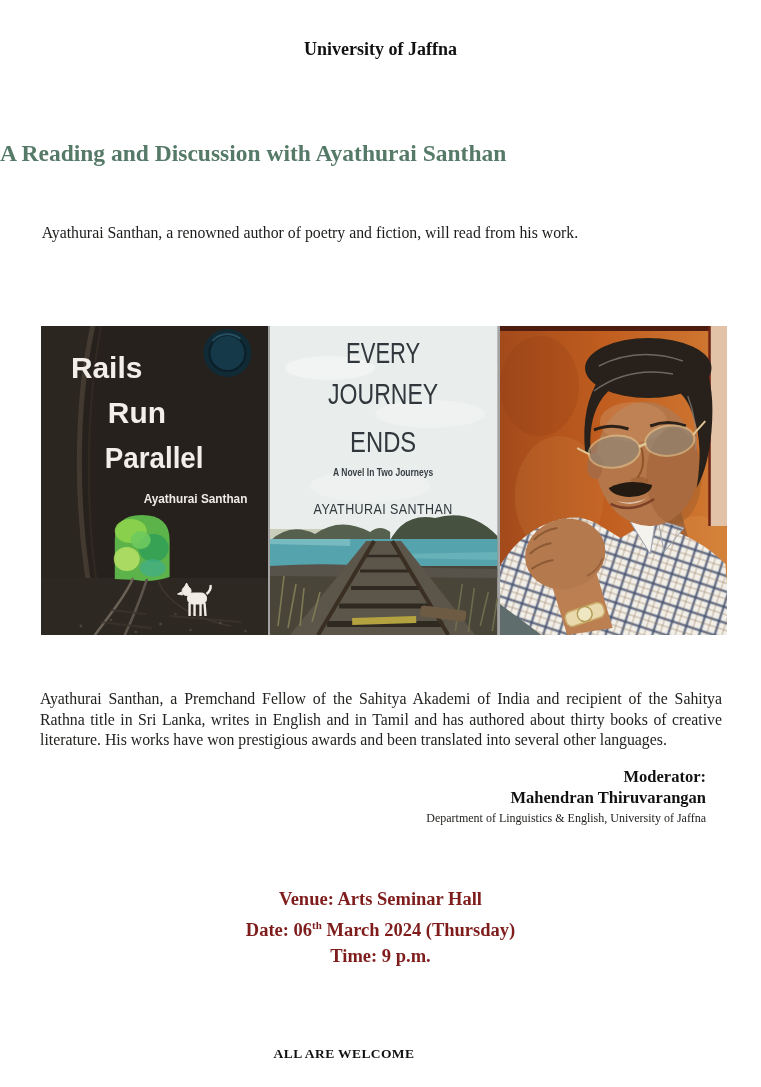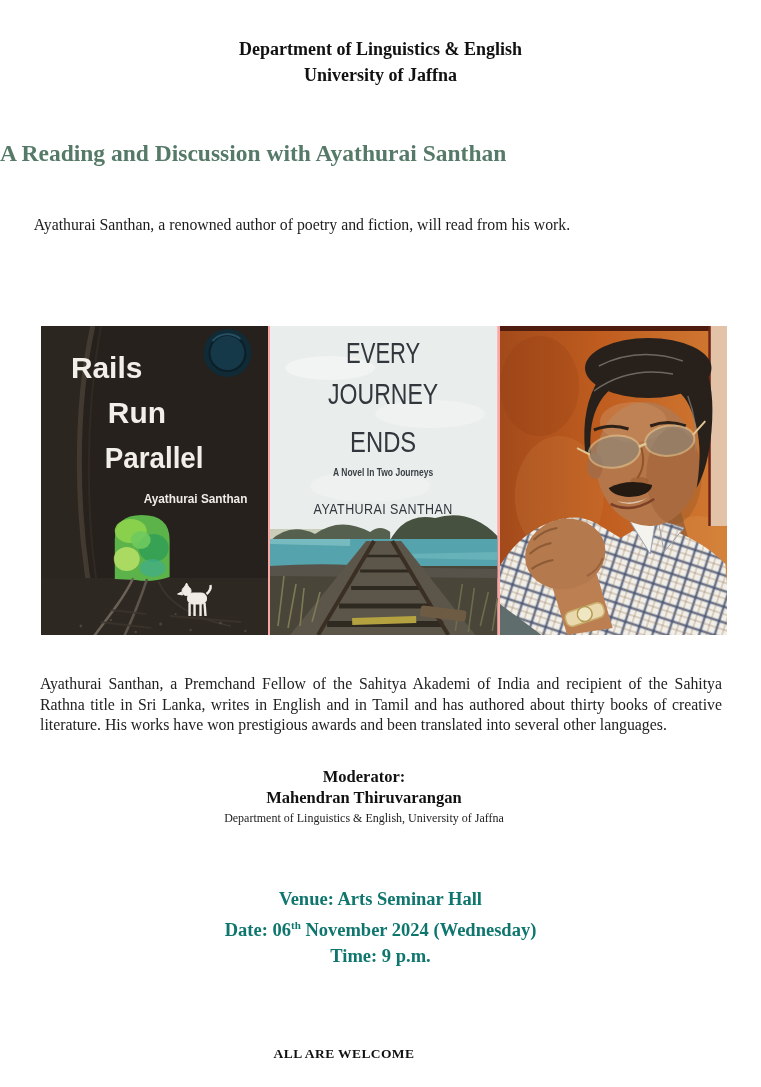--- a/index.html
+++ b/index.html
@@ -11,58 +11,57 @@
     color:#1d1d1b;
     overflow:hidden;
   }
   .header-block{position:absolute;top:36px;left:0;width:761px;text-align:center;}
   .header-line{font-weight:bold;font-size:18px;line-height:26px;color:#111;}
   .event-title{
     position:absolute;top:140px;left:0;width:761px;margin:0;
     text-align:left;font-size:23.5px;font-weight:bold;
     color:var(--title-green,#567a68);
   }
-  .intro{position:absolute;left:0;width:604px;margin:0;text-align:center;font-size:15.8px;color:#1c1c1a;}
+  .intro{position:absolute;left:0;width:604px;margin:8px;text-align:center;font-size:15.8px;color:#1c1c1a;}
   .intro1{top:216px;}
   .intro2{top:273px;}
   .strip{
     position:absolute;top:326px;left:41px;width:686px;height:309px;
-    display:flex;gap:2px;background:#fca5a5;
+    display:flex;gap:2px;background:#a3a3a3;
   }
   .panel{flex:1;position:relative;overflow:hidden;}
   .panel svg{display:block;width:100%;height:100%;}
   .bio{
-    position:absolute;top:674px;left:40px;width:682px;margin:0;
+    position:absolute;top:689px;left:40px;width:682px;margin:0;
     font-size:15.8px;line-height:20.7px;text-align:justify;color:#222220;
   }
-  .moderator-block{position:absolute;top:766px;left:11px;width:706px;text-align:center;line-height:21px;}
+  .moderator-block{position:absolute;top:766px;left:0;width:706px;text-align:right;line-height:21px;}
   .moderator-label,.moderator-name{font-weight:bold;font-size:16.5px;color:#111;}
   .moderator-affil{font-size:12px;color:#1d1d1b;}
   .event-block{position:absolute;top:886px;left:0;width:761px;text-align:center;line-height:26px;}
-  .event-line{font-weight:bold;font-size:18.5px;color:#0f766e;text-align:center;}
+  .event-line{font-weight:bold;font-size:18.5px;color:#7f1d1d;text-align:center;}
   .event-line sup{font-size:11px;}
   .footer-line{
     position:absolute;top:1046px;left:0;width:688px;text-align:center;
     font-weight:bold;font-size:13.5px;letter-spacing:0.4px;color:#111;
   }
   
   text{font-family:"Liberation Sans", sans-serif;}
   .rrp-word{font-weight:bold;font-size:30px;fill:#f2efe9;}
   .rrp-author{font-weight:bold;font-size:13px;fill:#efece6;}
   .eje-word{font-weight:normal;font-size:30px;fill:#31373c;}
   .eje-sub{font-weight:bold;font-size:10.5px;fill:#3a4045;}
   .eje-author{font-weight:normal;font-size:14.5px;fill:#31373c;letter-spacing:0.5px;}
 </style>
 </head>
 <body>
 
 <div class="page">
 
   <div class="header-block">
-    <div class="header-line">Department of Linguistics &amp; English</div>
     <div class="header-line">University of Jaffna</div>
   </div>
 
   <h1 class="event-title">A Reading and Discussion with Ayathurai Santhan</h1>
 
   <p class="intro intro1">Ayathurai Santhan, a renowned author of poetry and fiction, will read from his work.</p>
 
   <div class="strip">
 
     <div class="panel">
@@ -264,19 +263,19 @@
   <p class="bio">Ayathurai Santhan, a Premchand Fellow of the Sahitya Akademi of India and recipient of the Sahitya Rathna title in Sri Lanka, writes in English and in Tamil and has authored about thirty books of creative literature. His works have won prestigious awards and been translated into several other languages.</p>
 
   <div class="moderator-block">
     <div class="moderator-label">Moderator:</div>
     <div class="moderator-name">Mahendran Thiruvarangan</div>
     <div class="moderator-affil">Department of Linguistics &amp; English, University of Jaffna</div>
   </div>
 
   <div class="event-block">
     <div class="event-line">Venue: Arts Seminar Hall</div>
-    <div class="event-line"><span>Date: 06</span><sup>th</sup><span> November 2024 (Wednesday)</span></div>
+    <div class="event-line"><span>Date: 06</span><sup>th</sup><span> March 2024 (Thursday)</span></div>
     <div class="event-line">Time: 9 p.m.</div>
   </div>
 
   <div class="footer-line">ALL ARE WELCOME</div>
 
 </div>
 
 </body></html>

